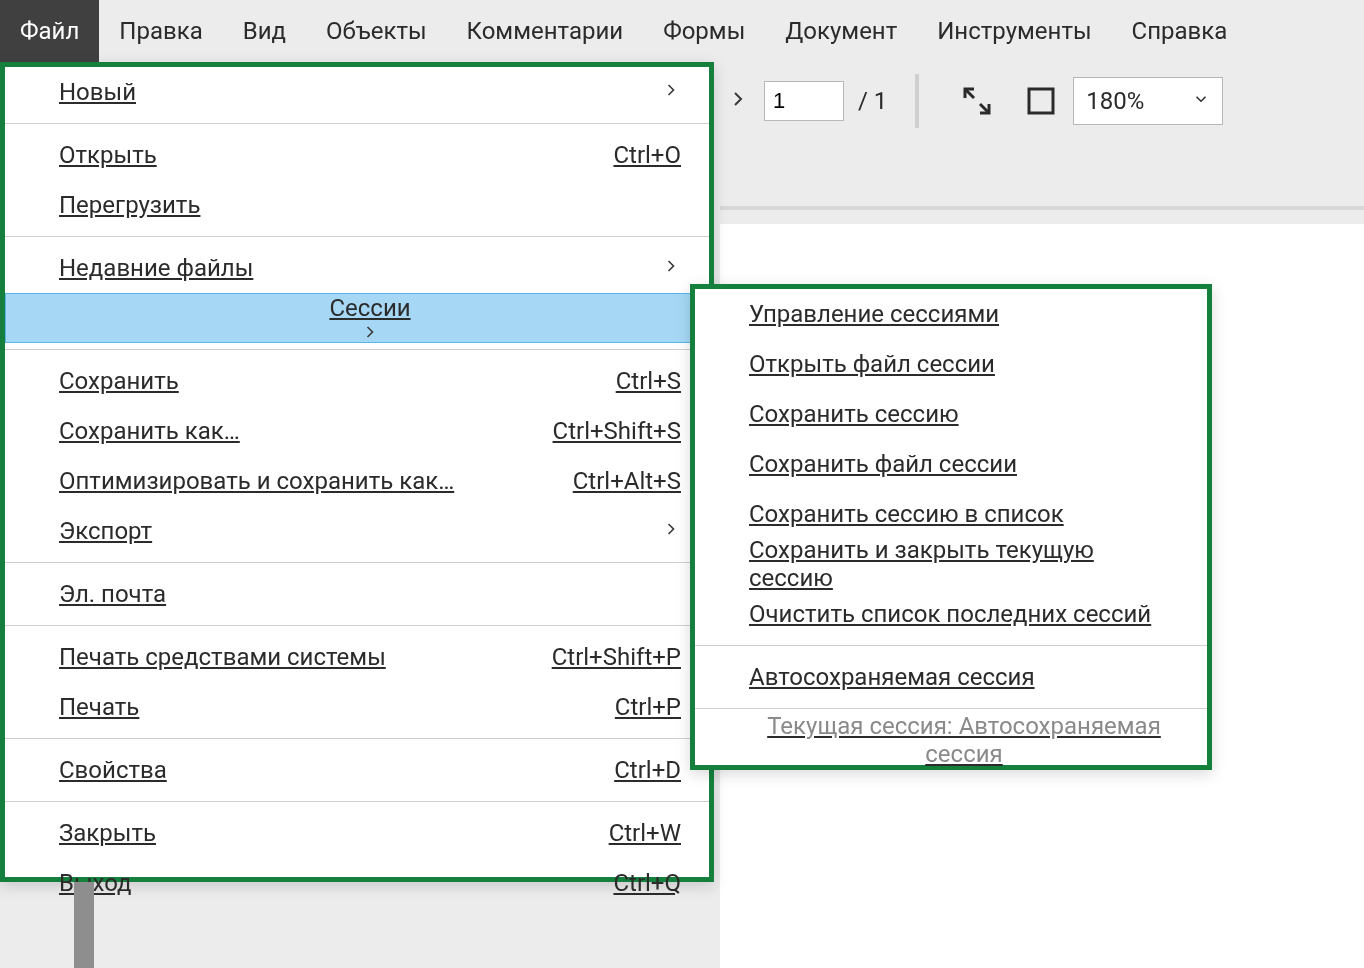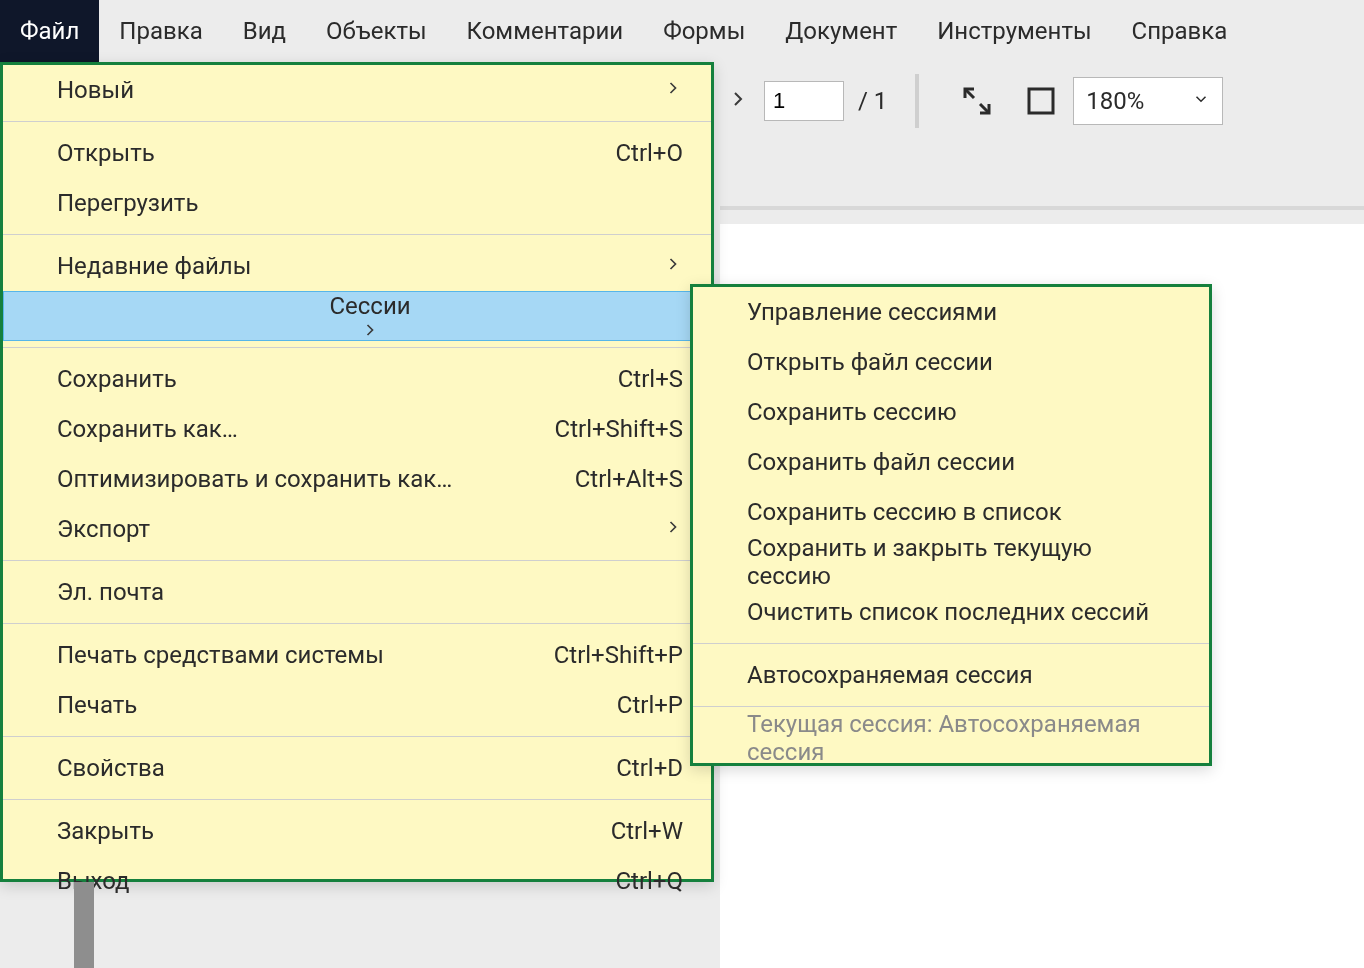--- a/index.html
+++ b/index.html
@@ -22,21 +22,21 @@
 }
 .menuitem {
   display: flex;
   align-items: center;
   padding: 0 20px;
   font-size: 24px;
   color: #2b2b2b;
   cursor: default;
 }
 .menuitem.active {
-  background: #0f172a;
+  background: #404040;
   color: #ffffff;
 }
 
 
 .toolbar {
   display: flex;
   align-items: center;
   height: 78px;
   background: #ececec;
   padding: 0 12px;
@@ -68,43 +68,44 @@
 }
 .doc-area {
   position: absolute;
   top: 224px; left: 720px; right: 0; bottom: 0;
   background: #ffffff;
 }
 
 
 .menu {
   position: absolute;
-  background: #fef9c3;
-  border: 3px solid #15803d;
+  background: #ffffff;
+  border: 5px solid #15803d;
   box-shadow: 0 4px 14px rgba(0,0,0,0.15);
+  text-decoration: underline;
 }
 .menu .row {
   display: flex;
   align-items: center;
   justify-content: space-between;
   height: 50px;
   padding: 0 28px 0 54px;
   font-size: 24px;
   color: #2b2b2b;
 }
 .menu .row.highlight {
   background: #a6d8f5;
   border: 1px solid #57b6e9;
   margin: 0 0;
   flex-direction: column;
 }
 .menu .row .shortcut { color: #2b2b2b; font-size: 24px; }
 .menu .row .chev { color: #3a3a3a; font-size: 22px; }
 .menu .sep { height: 1px; background: #cfcfcf; margin: 6px 0; }
-.menu .row.disabled { color: #8a8a8a; }
+.menu .row.disabled { color: #8a8a8a; text-align: center; }
 
 .file-menu {
   top: 62px; left: 0; width: 714px; height: 820px;
 }
 .sessions-menu {
   top: 284px; left: 690px; width: 522px;
 }
 
 
 .scrollstub {

